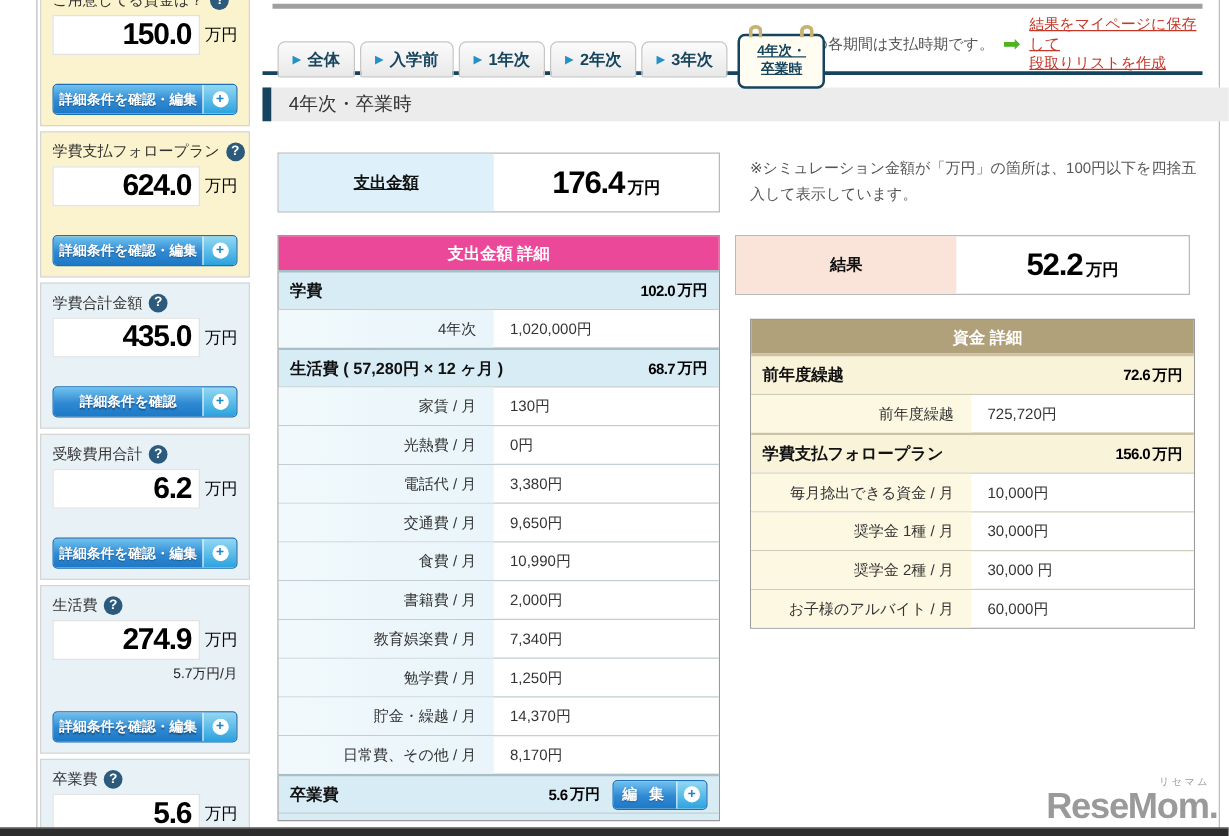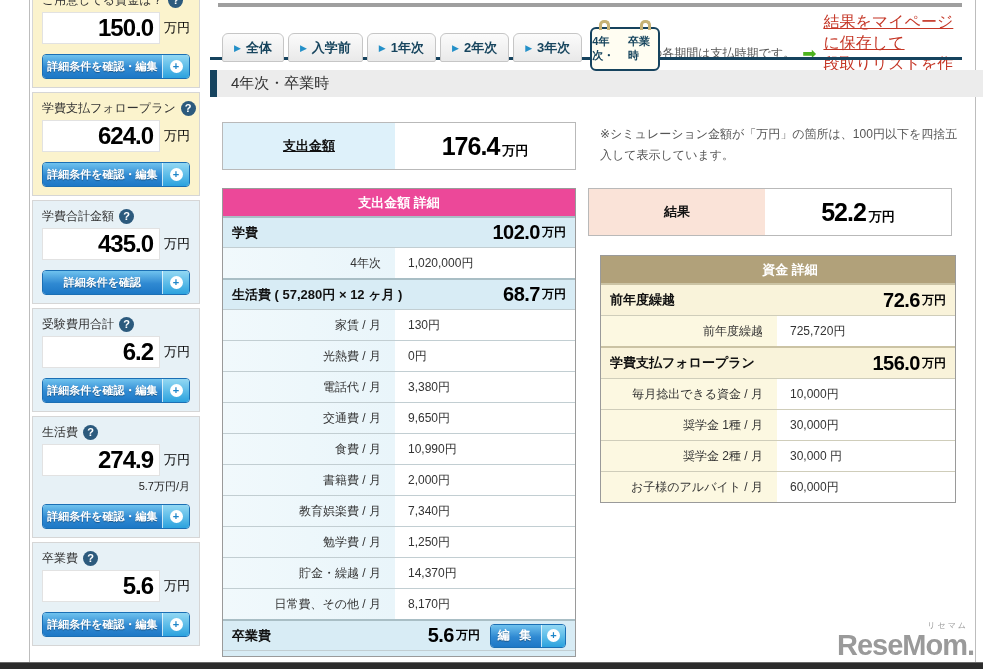--- a/index.html
+++ b/index.html
@@ -22,49 +22,49 @@
   .panel.yellow { background:#fbf3cd; }
   .panel.blue   { background:#e7f1f6; }
   .p-label { font-size:12px; color:#333; display:flex; align-items:center; gap:5px; height:16px; white-space:nowrap; }
   .qicon { width:15px; height:15px; flex:none; border-radius:50%; background:#2c5a7d; color:#fff;
            font-size:11px; font-weight:bold; display:inline-flex; align-items:center; justify-content:center; }
   .value-row { display:flex; align-items:center; margin-top:4px; }
   .value-box { flex:1; background:#fff; border:1px solid #e2e2e2; height:32px; line-height:30px;
                text-align:right; padding:0 6px; font-size:24px; font-weight:bold; color:#000; letter-spacing:-1px; }
   .unit { font-size:13px; color:#000; margin-left:4px; flex:none; }
   .subnote { text-align:right; font-size:11px; color:#222; margin-top:3px; }
-  .blue-btn { margin-top:10px; height:25px; display:flex; border-radius:4px; overflow:hidden;
+  .blue-btn { margin-top:23px; height:25px; display:flex; border-radius:4px; overflow:hidden;
               border:1px solid #1b6fb4; cursor:pointer; }
   .btn-main { flex:1; background:linear-gradient(#6fc2ee,#2f89d2 55%,#1d78c6); color:#fff; font-weight:bold;
               font-size:11px; display:flex; align-items:center; justify-content:center; white-space:nowrap;
               text-shadow:0 1px 1px rgba(0,0,0,.35); }
   .btn-plus { width:27px; flex:none; background:linear-gradient(#93d8f3,#2ba2de); border-left:1px solid rgba(255,255,255,.7);
               display:flex; align-items:center; justify-content:center; }
   .plus-circle { width:13px; height:13px; background:#fff; border-radius:50%; color:#1d85c8;
                  font-size:11px; font-weight:bold; line-height:13px; text-align:center; }
 
   
   #tabs-row { position:absolute; left:222px; top:27px; display:flex; align-items:flex-end; gap:4px; z-index:2; }
   .tab { height:29px; padding:0 11px; display:flex; align-items:center; gap:5px;
          background:linear-gradient(#fbfbfb,#e9e9e9); border:1px solid #c6c6c6; border-radius:6px 6px 2px 2px;
          font-size:13px; font-weight:bold; color:#17455e; cursor:pointer; white-space:nowrap; }
   .tab-arrow { color:#2490c8; font-size:9px; }
   #active-tab { position:relative; width:70px; height:44px; margin-left:4px; margin-bottom:-9px;
                 background:#fffdf2; border:2px solid #16435e; border-radius:6px; z-index:3;
-                display:flex; flex-direction:row; align-items:center; justify-content:center;
-                font-size:11px; font-weight:bold; color:#17455e; line-height:1.25; cursor:pointer; }
+                display:flex; flex-direction:column; align-items:center; justify-content:center;
+                font-size:11px; font-weight:bold; color:#17455e; line-height:1.25; cursor:pointer;text-decoration:underline; }
   .tack { position:absolute; top:-9px; width:11px; height:10px; border:3px solid #c7b274; border-bottom:none;
           border-radius:5px 5px 0 0; }
   .tack.left { left:7px; } .tack.right { right:7px; }
 
   
   #top-note-row { position:absolute; left:628px; top:12px; width:340px; display:flex; align-items:center; gap:7px; }
   #top-note { font-size:12px; color:#555; white-space:nowrap; }
   #green-arrow { color:#4db31e; font-size:17px; line-height:1; }
-  #save-link { font-size:16px; color:#c53727; text-decoration:underline; line-height:1.3; cursor:pointer; }
+  #save-link { font-size:12px; color:#c53727; text-decoration:underline; line-height:1.3; cursor:pointer; }
   #section-header { position:absolute; left:210px; top:70px; width:884px; height:27px; background:#ececec;
                     display:flex; align-items:center; }
   #section-accent { width:7px; height:27px; background:#16435e; flex:none; }
   #section-title { margin-left:14px; font-size:15px; color:#333; }
 
   
   .amount-box { position:absolute; height:48px; display:flex; border:1px solid #b9b9b9; background:#fff; }
   #expense-box { left:222px; top:122px; width:354px; }
   #result-box  { left:588px; top:188px; width:364px; }
   .ab-label { display:flex; align-items:center; justify-content:center; font-size:13px; font-weight:bold; color:#111; }
@@ -81,21 +81,21 @@
   .dtable { position:absolute; border:1px solid #9a9a9a; background:#fff; }
   #expense-table { left:222px; top:188px; width:354px; }
   #funds-table   { left:600px; top:255px; width:356px; }
   .thead { height:27px; color:#fff; font-weight:bold; font-size:13px; display:flex; align-items:center; justify-content:center; }
   #expense-table .thead { background:#ec4899; }
   #funds-table   .thead { background:#b1a17a;padding-left:24px; }
   .sec { display:flex; align-items:center; padding:0 9px; height:31px;justify-content:flex-end; }
   #expense-table .sec { background:#d8ecf5; border-top:2px solid #a9bec5; }
   #funds-table   .sec { background:#f9f3da; border-top:2px solid #cbc3a4; height:32px; }
   .s-label { font-size:13px; font-weight:bold; color:#111; }
-  .s-val { margin-left:auto; font-size:20px; font-weight:bold; color:#000; letter-spacing:-0.5px; }
+  .s-val { margin-left:auto; font-size:12px; font-weight:bold; color:#000; letter-spacing:-0.5px; }
   .s-unit { font-size:12px; font-weight:bold; color:#000; margin-left:2px; }
   .det { display:flex; height:31px; background:#fff; font-size:12px; color:#333; }
   #expense-table .det { border-top:1px solid #c2ced2; }
   #funds-table   .det { border-top:1px solid #cfcdba; }
   .d-label { text-align:right; line-height:31px; padding-right:14px; white-space:nowrap; }
   #expense-table .d-label { width:172px; background:linear-gradient(to right,#f1f9fc,#e9f5fa); }
   #funds-table   .d-label { width:176px; background:#fcf8e1; }
   .d-value { line-height:31px; padding-left:13px; }
   .edit-btn { margin-left:10px; width:76px; height:24px; display:flex; border-radius:4px; overflow:hidden;
               border:1px solid #1b6fb4; cursor:pointer; }

